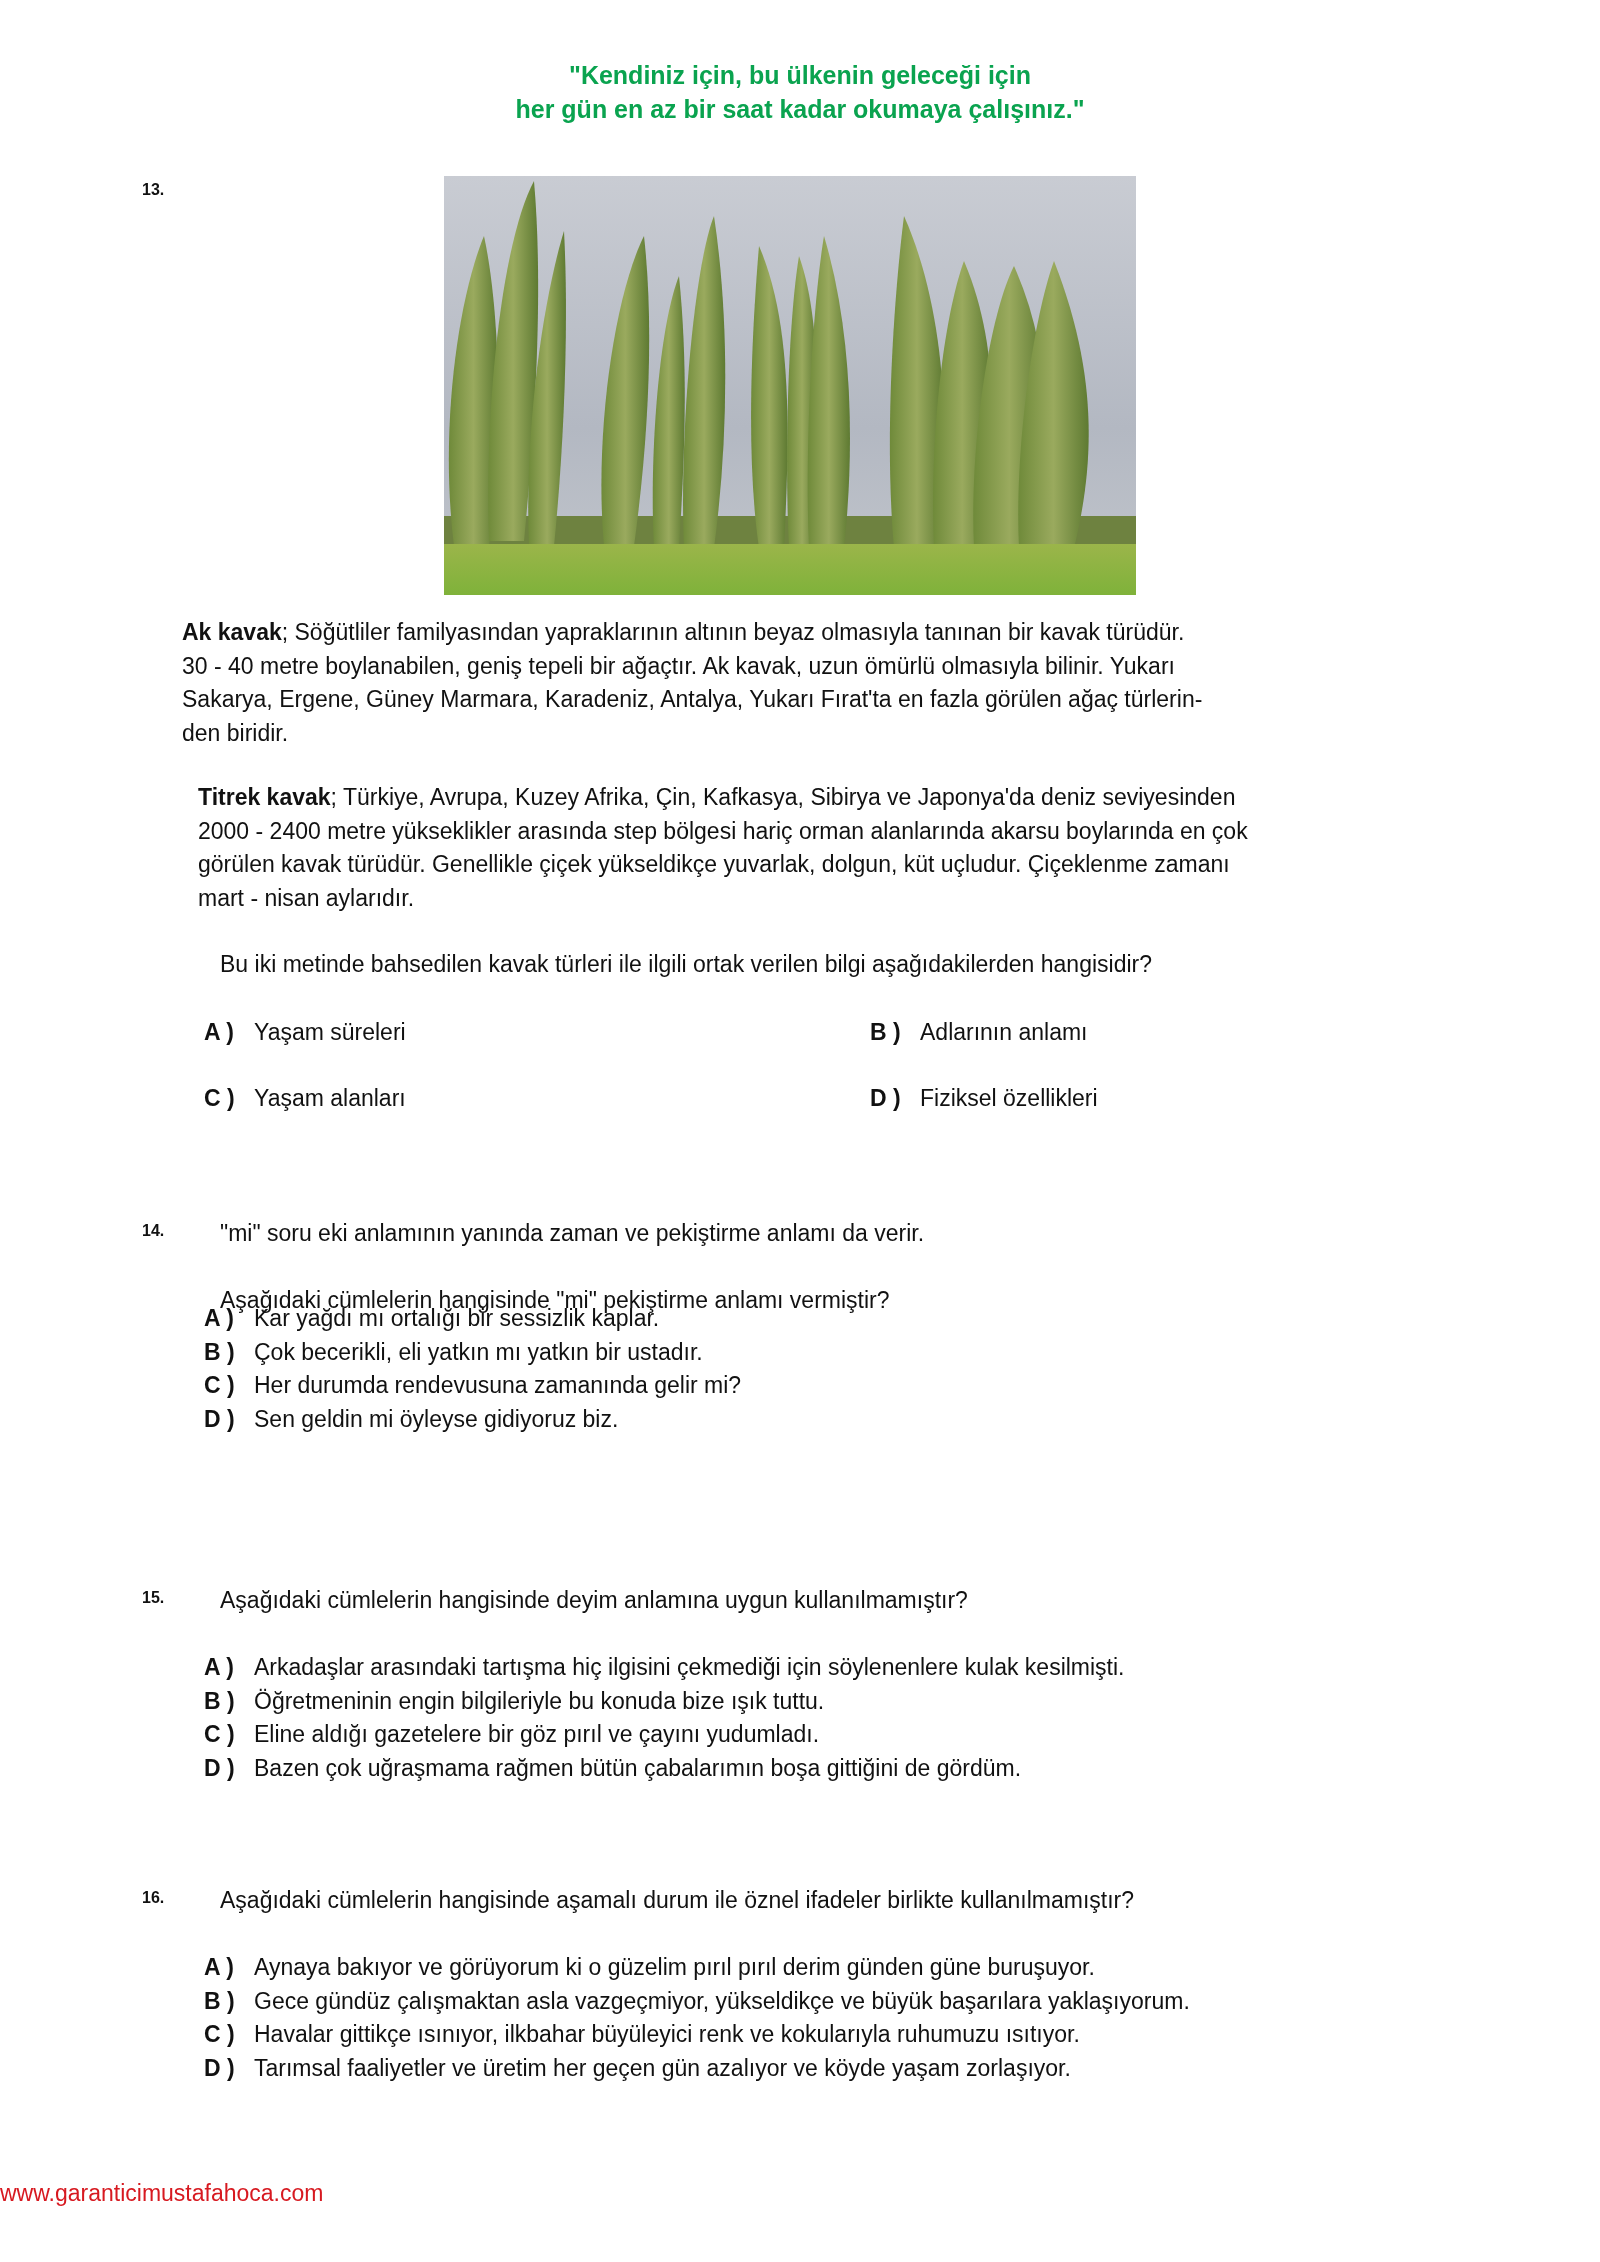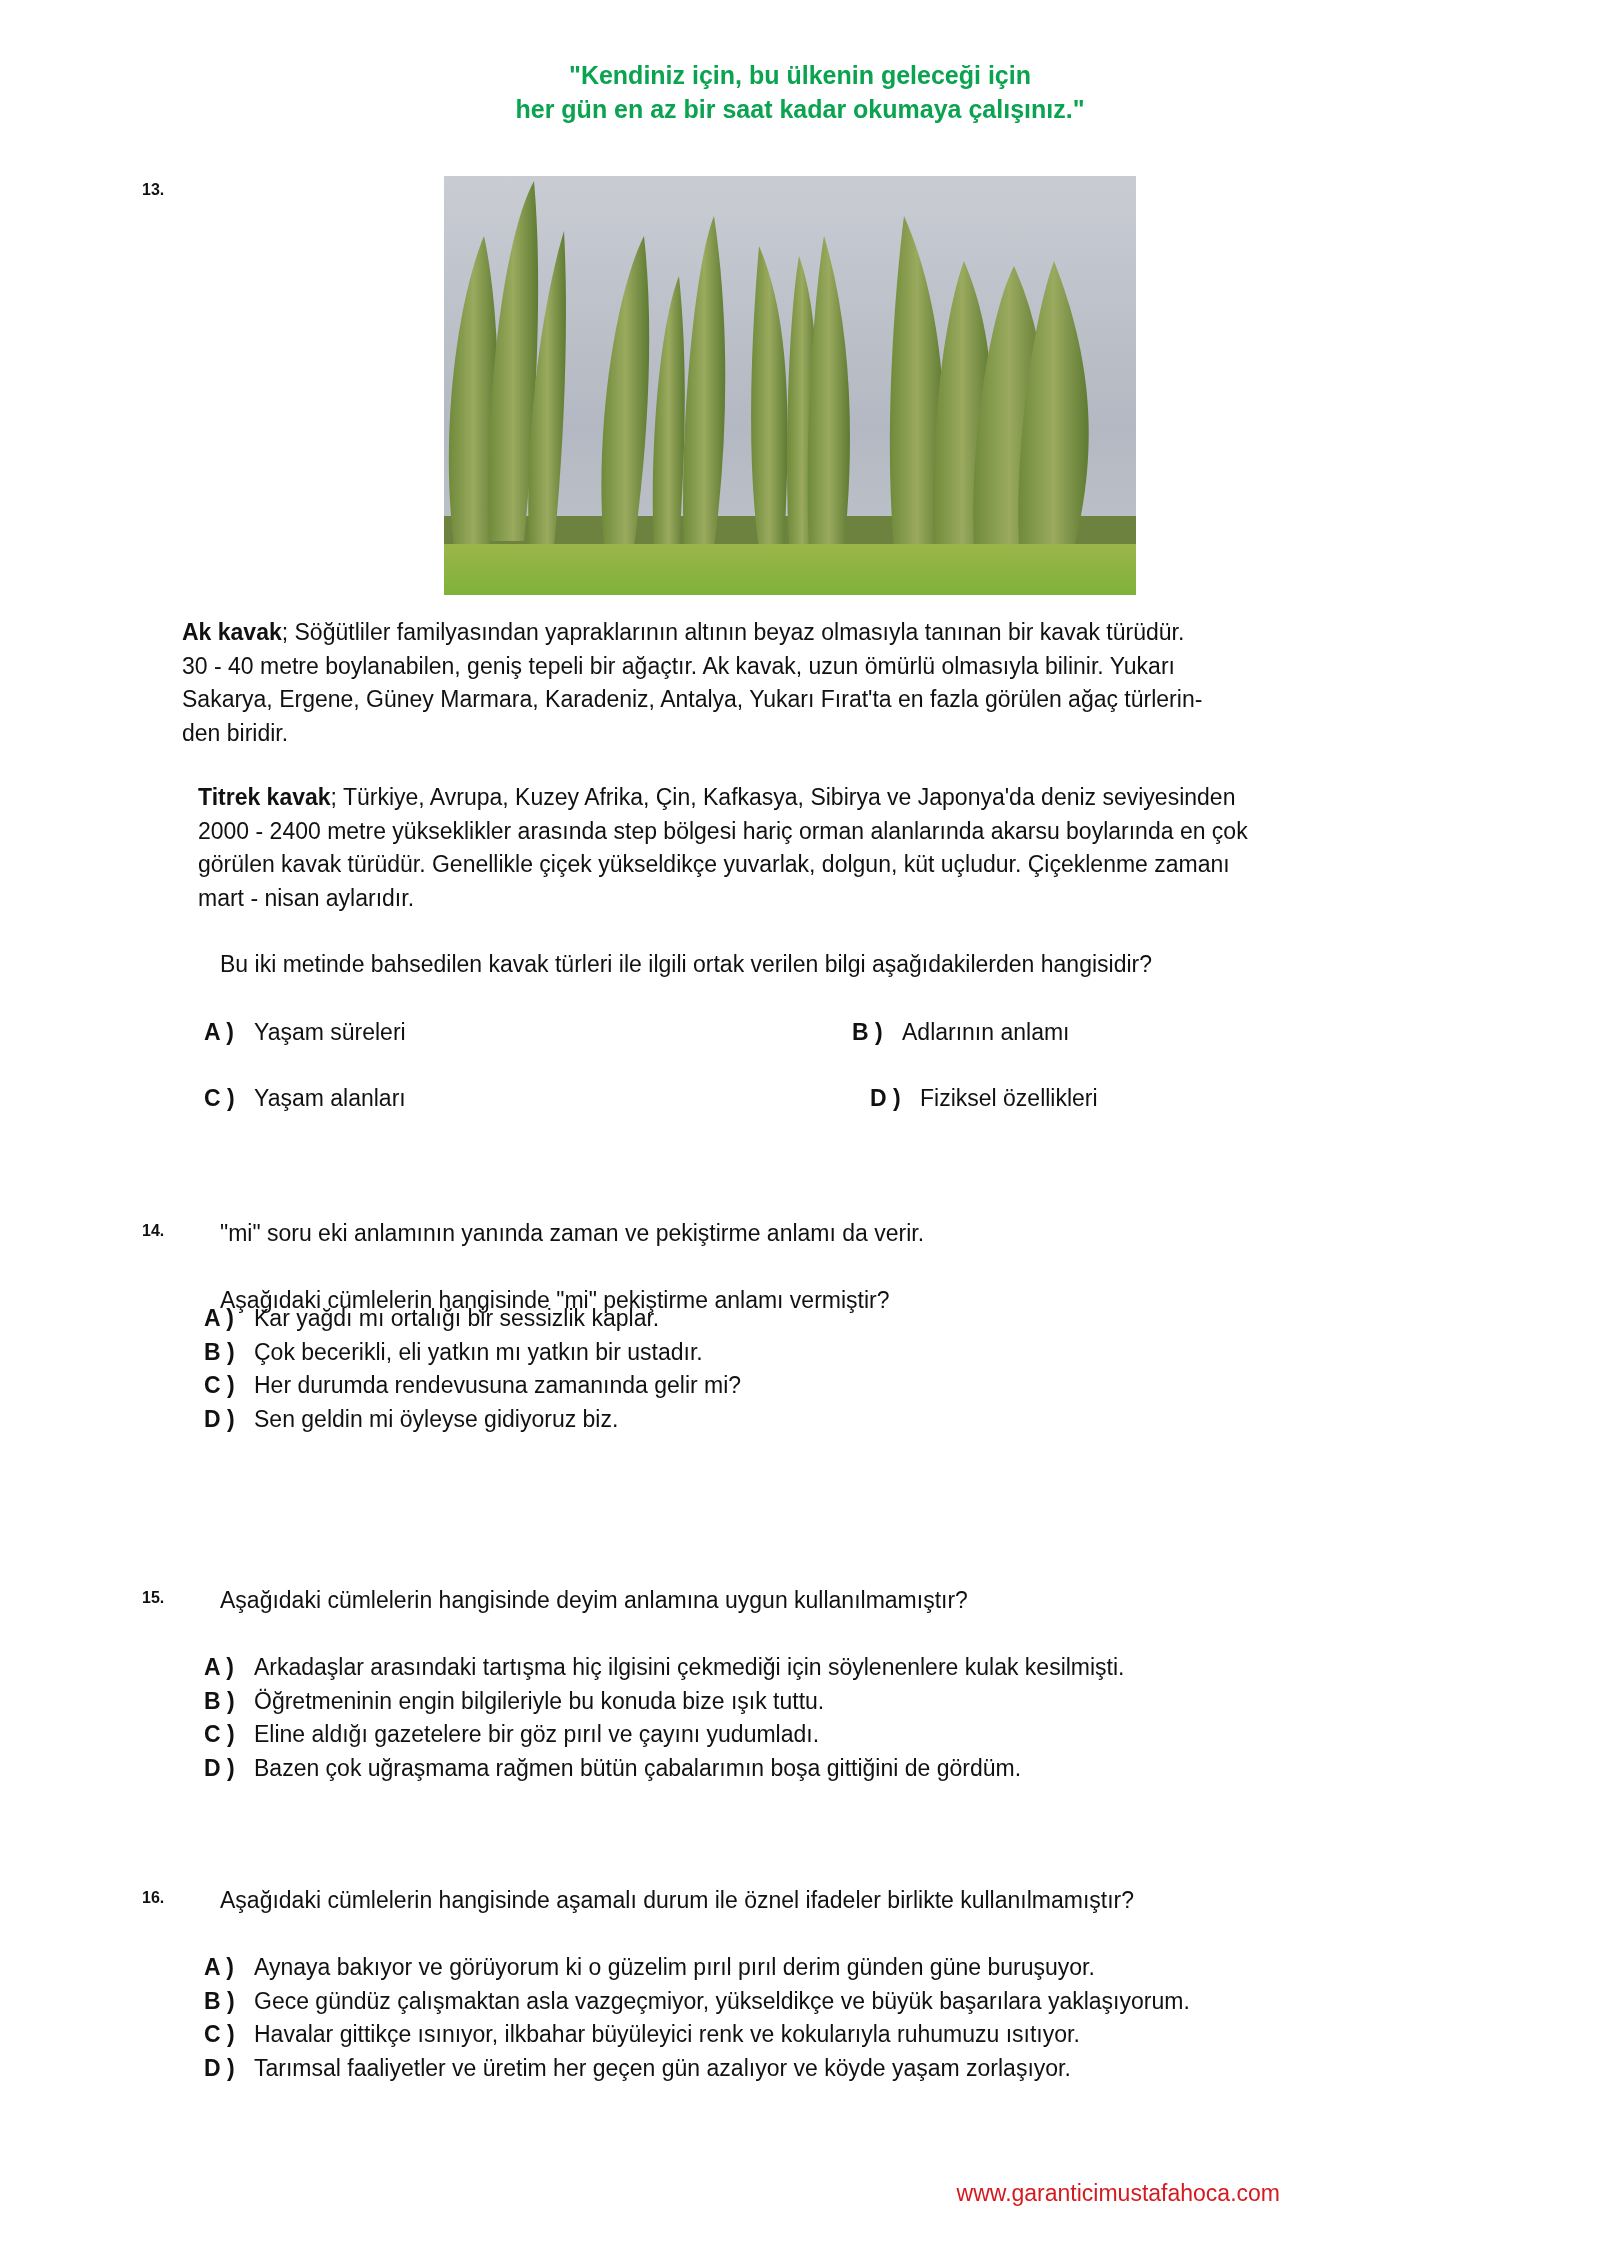--- a/index.html
+++ b/index.html
@@ -7,21 +7,21 @@
          font-family: "Liberation Sans", sans-serif; color: #111111; }
   .abs { position: absolute; }
   .header { left: 0; width: 1600px; top: 58px; text-align: center; color: #0aa34f;
             font-weight: bold; font-size: 25px; line-height: 34px; }
   .qnum { font-weight: bold; font-size: 16px; }
   .body-text { font-size: 23px; line-height: 33.5px; white-space: nowrap; }
   .b { font-weight: bold; }
   .opt { font-size: 23px; line-height: 33.5px; white-space: nowrap; }
   .opt .lbl { font-weight: bold; display: inline-block; width: 50px; }
   .photo { left: 444px; top: 176px; width: 692px; height: 419px; overflow: hidden; }
-  .footer { left: 0; width: 1280px; top: 2180px; text-align: right; color: #d71920; font-size: 23px; }
+  .footer { left: 0; width: 1280px; top: 2180px; text-align: left; color: #d71920; font-size: 23px; }
 </style>
 </head>
 <body>
 
 <div class="abs header">
   <div>"Kendiniz için, bu ülkenin geleceği için</div>
   <div>her gün en az bir saat kadar okumaya çalışınız."</div>
 </div>
 
 <div class="abs qnum" style="left:142px; top:181px;">13.</div>
@@ -78,21 +78,21 @@
 <div class="abs body-text" style="left:198px; top:781px;">
   <div><span class="b">Titrek kavak</span><span>; Türkiye, Avrupa, Kuzey Afrika, Çin, Kafkasya, Sibirya ve Japonya'da deniz seviyesinden</span></div>
   <div>2000 - 2400 metre yükseklikler arasında step bölgesi hariç orman alanlarında akarsu boylarında en çok</div>
   <div>görülen kavak türüdür. Genellikle çiçek yükseldikçe yuvarlak, dolgun, küt uçludur. Çiçeklenme zamanı</div>
   <div>mart - nisan aylarıdır.</div>
 </div>
 
 <div class="abs body-text" style="left:220px; top:948px;">Bu iki metinde bahsedilen kavak türleri ile ilgili ortak verilen bilgi aşağıdakilerden hangisidir?</div>
 
 <div class="abs opt" style="left:204px; top:1016px;"><span class="lbl">A )</span><span>Yaşam süreleri</span></div>
-<div class="abs opt" style="left:852px; top:1016px;"><span class="lbl">B )</span><span>Adlarının anlamı</span></div>
+<div class="abs opt" style="left:870px; top:1016px;"><span class="lbl">B )</span><span>Adlarının anlamı</span></div>
 <div class="abs opt" style="left:204px; top:1082px;"><span class="lbl">C )</span><span>Yaşam alanları</span></div>
 <div class="abs opt" style="left:870px; top:1082px;"><span class="lbl">D )</span><span>Fiziksel özellikleri</span></div>
 
 <div class="abs qnum" style="left:142px; top:1222px;">14.</div>
 <div class="abs body-text" style="left:220px; top:1217px;">"mi" soru eki anlamının yanında zaman ve pekiştirme anlamı da verir.</div>
 <div class="abs body-text" style="left:220px; top:1284px;">Aşağıdaki cümlelerin hangisinde "mi" pekiştirme anlamı vermiştir?</div>
 <div class="abs" style="left:204px; top:1302px;">
   <div class="opt"><span class="lbl">A )</span><span>Kar yağdı mı ortalığı bir sessizlik kaplar.</span></div>
   <div class="opt"><span class="lbl">B )</span><span>Çok becerikli, eli yatkın mı yatkın bir ustadır.</span></div>
   <div class="opt"><span class="lbl">C )</span><span>Her durumda rendevusuna zamanında gelir mi?</span></div>

